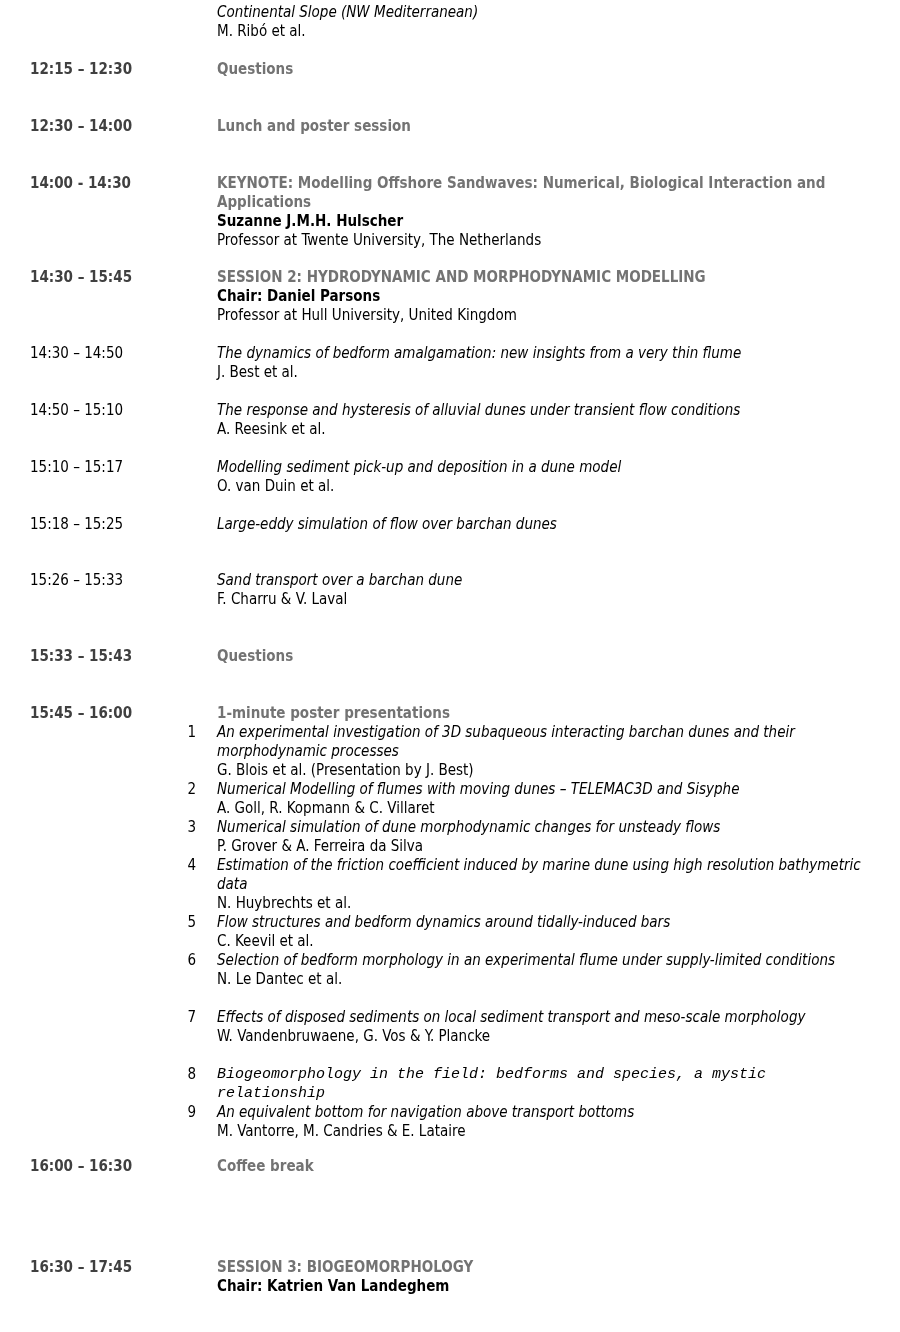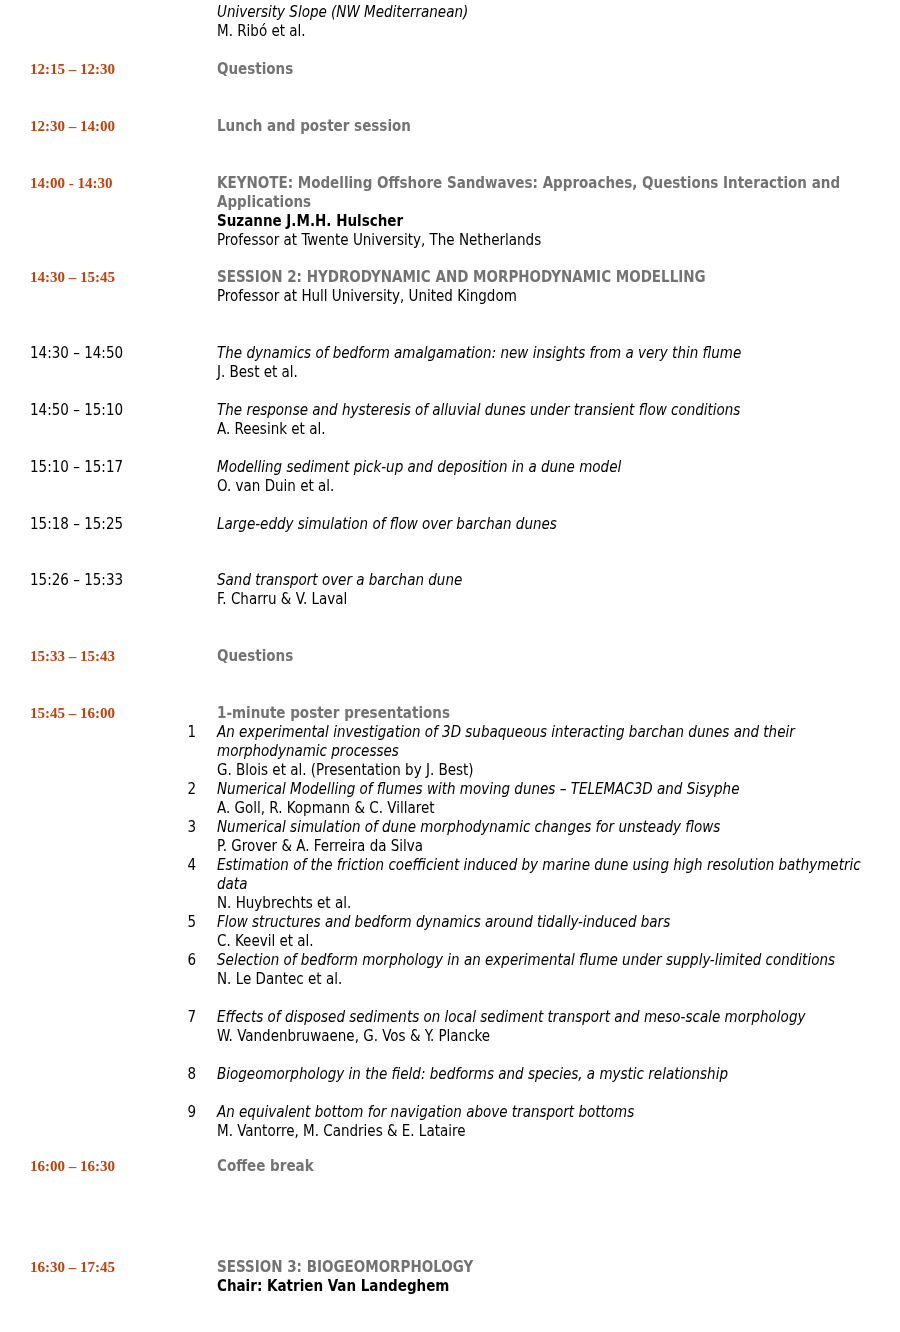--- a/index.html
+++ b/index.html
@@ -4,36 +4,36 @@
 <style>
   html, body { margin: 0; padding: 0; background: #ffffff; }
   body {
     width: 900px; height: 1332px; overflow: hidden; position: relative;
     font-family: "DejaVu Sans", sans-serif; font-size: 15px; color: #000;
     font-stretch: condensed;
   }
   .page { position: absolute; left: 0; top: 0; width: 900px; }
   .row { position: absolute; left: 0; width: 900px; }
   .time { position: absolute; left: 30px; top: 0; line-height: 19px; white-space: nowrap; }
-  .time.red { color: #c2410c; font-weight: bold; font-family: Liberation Serif, serif; }
+  .time.red { color: #404040; font-weight: bold; }
   .content { position: absolute; left: 217px; top: 0; width: 660px; line-height: 19px; }
   .title-red { color: #737373; font-weight: bold; display: block; }
   .bold { font-weight: bold; display: block; }
   .line { display: block; }
   .ital { font-style: italic; display: block; }
   .num { position: absolute; left: 170px; width: 26px; text-align: right; line-height: 19px; }
 </style>
 </head>
 <body>
 
 <div class="page">
 
   <div class="row" style="top:3px">
     <div class="content">
-      <span class="ital">University Slope (NW Mediterranean)</span>
+      <span class="ital">Continental Slope (NW Mediterranean)</span>
       <span class="line">M. Ribó et al.</span>
     </div>
   </div>
 
   <div class="row" style="top:60px">
     <div class="time red">12:15 – 12:30</div>
     <div class="content">
         <span class="title-red">Questions</span>
       </div>
   </div>
@@ -41,30 +41,31 @@
   <div class="row" style="top:117px">
     <div class="time red">12:30 – 14:00</div>
     <div class="content">
         <span class="title-red">Lunch and poster session</span>
       </div>
   </div>
 
   <div class="row" style="top:174px">
     <div class="time red">14:00 - 14:30</div>
     <div class="content">
-      <span class="title-red">KEYNOTE: Modelling Offshore Sandwaves: Approaches, Questions Interaction and Applications</span>
+      <span class="title-red">KEYNOTE: Modelling Offshore Sandwaves: Numerical, Biological Interaction and Applications</span>
       <span class="bold">Suzanne J.M.H. Hulscher</span>
       <span class="line">Professor at Twente University, The Netherlands</span>
     </div>
   </div>
 
   <div class="row" style="top:268px">
     <div class="time red">14:30 – 15:45</div>
     <div class="content">
       <span class="title-red">SESSION 2: HYDRODYNAMIC AND MORPHODYNAMIC MODELLING</span>
+      <span class="bold">Chair: Daniel Parsons</span>
       <span class="line">Professor at Hull University, United Kingdom</span>
     </div>
   </div>
 
   <div class="row" style="top:344px">
     <div class="time">14:30 – 14:50</div>
     <div class="content">
       <span class="ital">The dynamics of bedform amalgamation: new insights from a very thin flume</span>
       <span class="line">J. Best et al.</span>
     </div>
@@ -156,21 +157,21 @@
       </div>
       <div class="row" style="top: 285px;">
         <div class="num">7</div>
         <div class="content" style="width: 650px;">
           <span class="ital">Effects of disposed sediments on local sediment transport and meso-scale morphology</span>
           <span class="line">W. Vandenbruwaene, G. Vos &amp; Y. Plancke</span>
         </div>
       </div>
       <div class="row" style="top: 342px;">
         <div class="num">8</div>
-        <div class="content" style="width: 650px;">
+        <div class="content" style="width: 650px; font-family: Liberation Mono, monospace;">
           <span class="ital">Biogeomorphology in the field: bedforms and species, a mystic relationship</span>
         </div>
       </div>
       <div class="row" style="top: 380px;">
         <div class="num">9</div>
         <div class="content" style="width: 650px;">
           <span class="ital">An equivalent bottom for navigation above transport bottoms</span>
           <span class="line">M. Vantorre, M. Candries &amp; E. Lataire</span>
         </div>
       </div>

